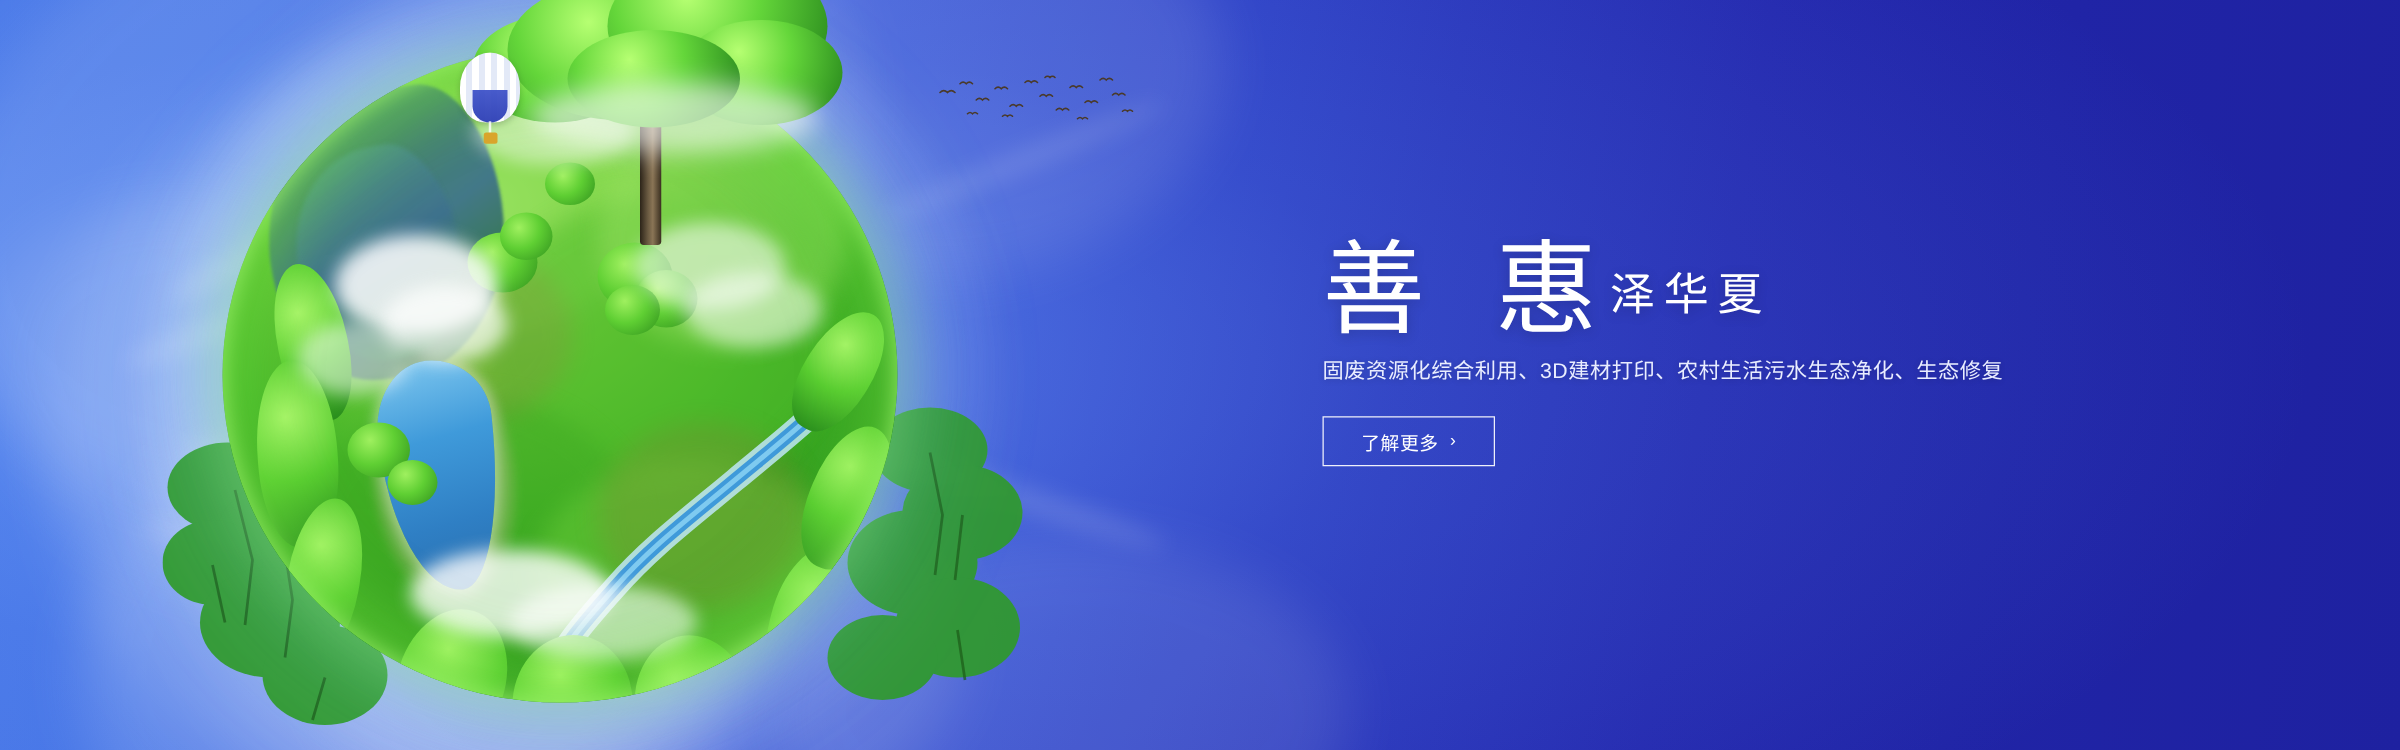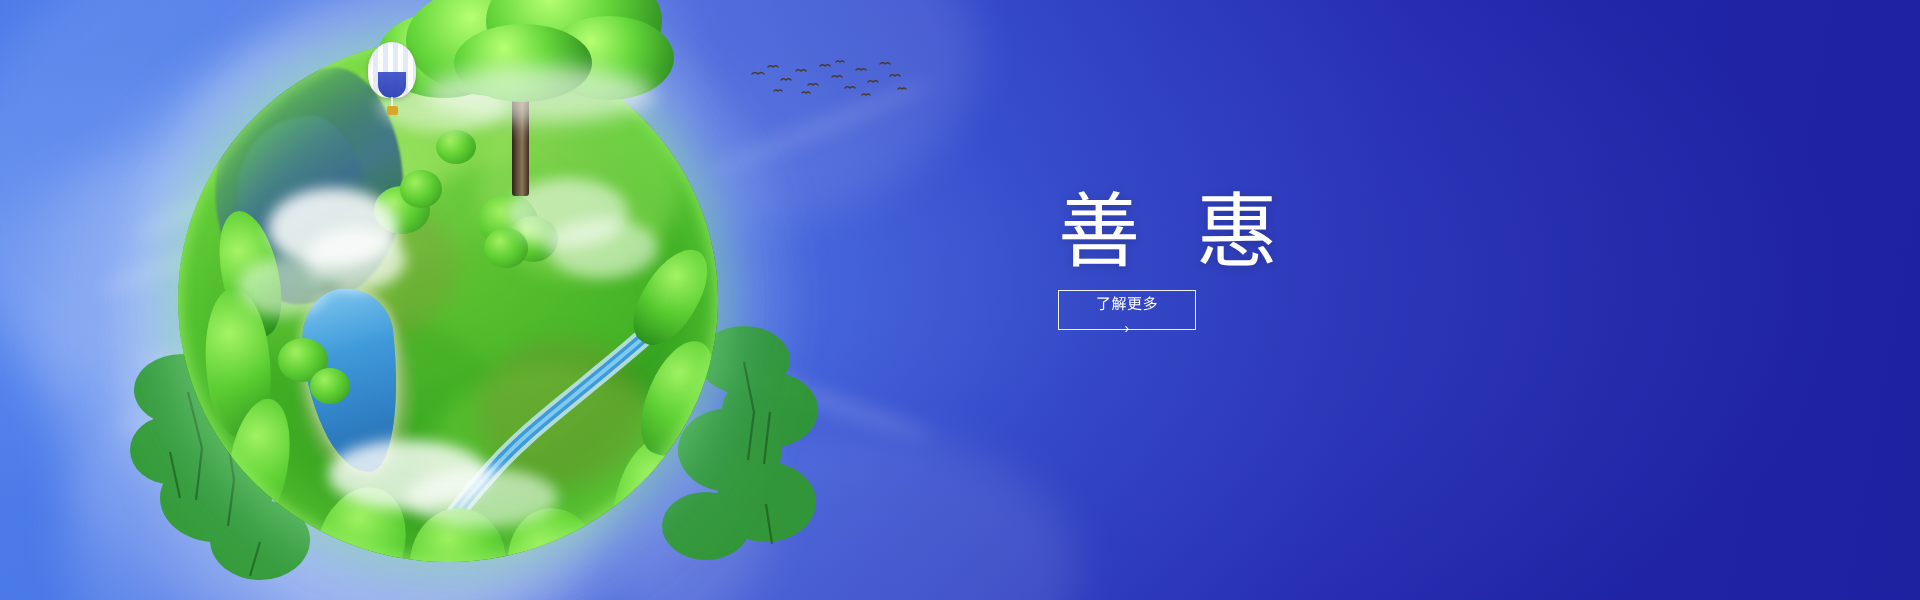--- a/index.html
+++ b/index.html
@@ -221,31 +221,30 @@
   .desc{
     margin-top:18px;
     color:#e9edff;
     font-size:17px;
     letter-spacing:.4px;
     white-space:nowrap;
     text-shadow:0 1px 5px rgba(0,0,0,.18);
   }
   .cta{
     margin-top:26px;
-    display:inline-flex;align-items:center;
+    display:inline-flex;align-items:center;justify-content:center;
     gap:9px;
     width:138px;height:40px;
     border:1px solid rgba(255,255,255,.92);
     background:transparent;
     color:#ffffff;
     font-size:15px;
     letter-spacing:.5px;
     cursor:pointer;
     font-family:inherit;
-    flex-direction:column;
   }
   .cta .chev{font-size:14px;line-height:1;position:relative;top:-1px;}
 </style>
 </head>
 <body>
 
 <div class="banner">
 
   <div class="clouds">
     <div class="cl s1"></div>
@@ -391,23 +390,25 @@
       </g>
     </svg>
   </div>
 
   <div class="content">
 
     <div class="headline">
       <span class="hl-big">善</span>
       <span class="hl-gap"></span>
       <span class="hl-big">惠</span>
+      <span class="hl-small">泽华夏</span>
     </div>
 
 
+    <div class="desc">固废资源化综合利用、3D建材打印、农村生活污水生态净化、生态修复</div>
 
     <button class="cta">
       <span>了解更多</span>
       <span class="chev">›</span>
     </button>
 
   </div>
 
 </div>
 

